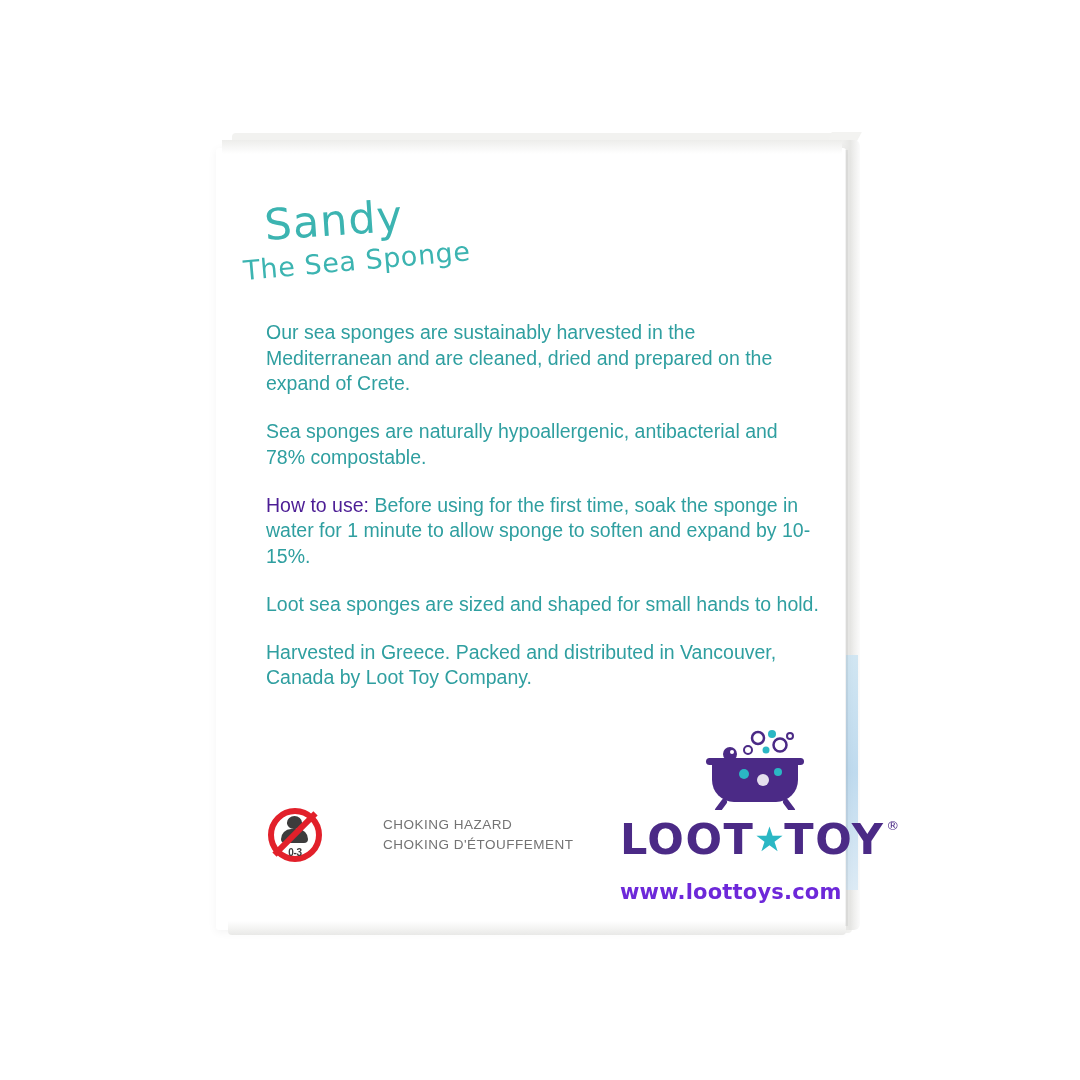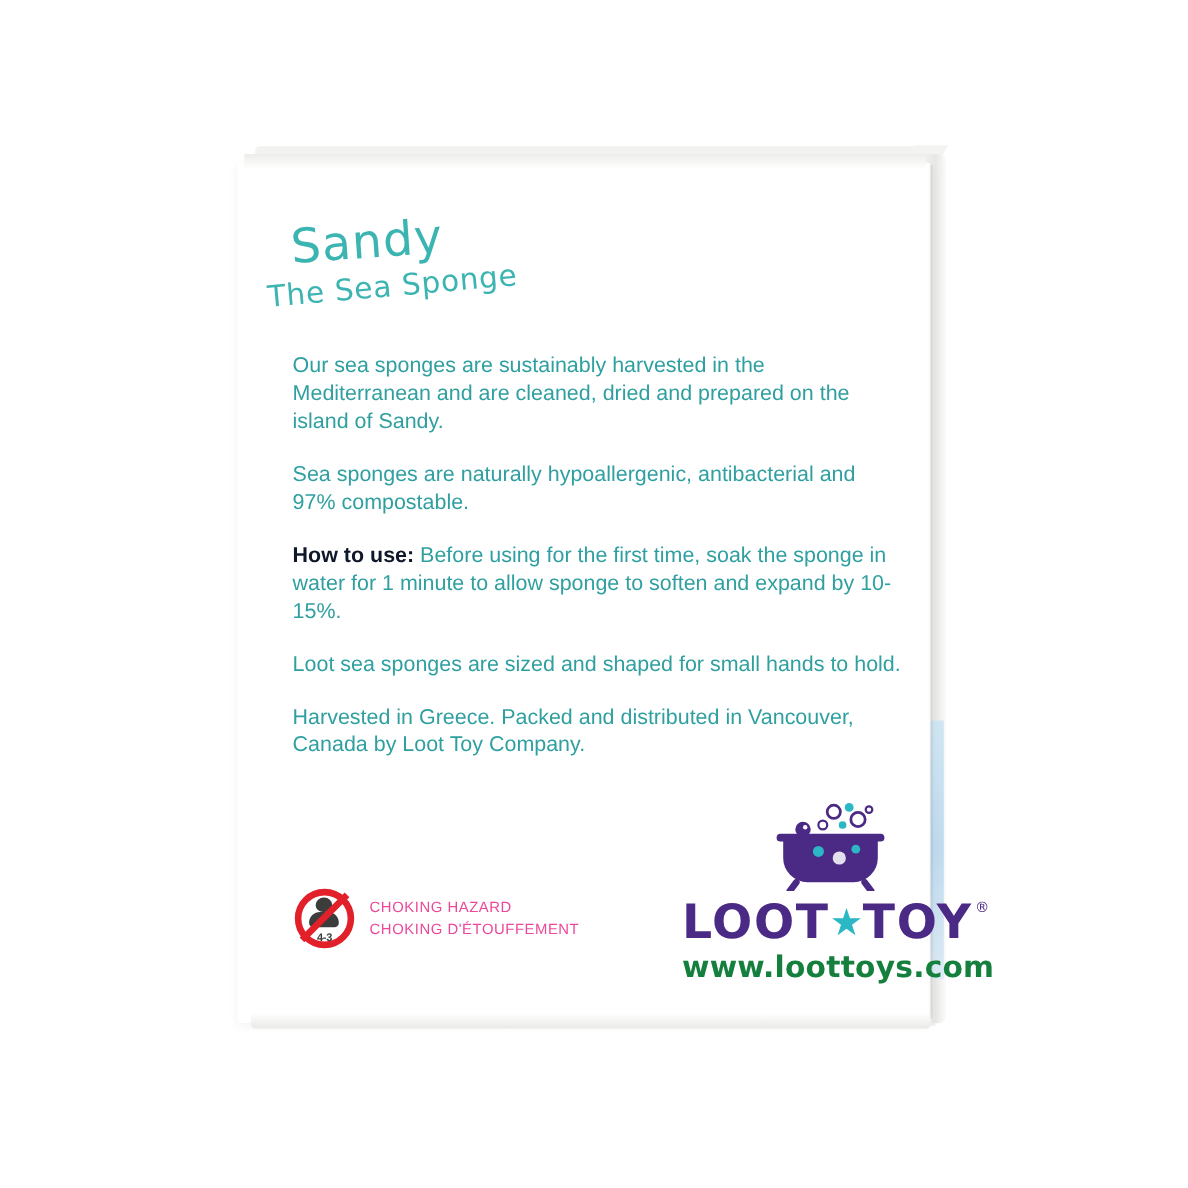--- a/index.html
+++ b/index.html
@@ -140,22 +140,22 @@
     width: 555px;
     color: #2f9fa0;
     font-size: 19.5px;
     line-height: 1.32;
   }
   .copy p {
     margin: 0 0 22px 0;
   }
   .copy p:last-child { margin-bottom: 10px; }
   .copy .lead {
-    font-weight: bold;
-    color: #0f172a;
+    font-weight: normal;
+    color: #4c1d95;
   }
 
   
   .hazard {
     position: absolute;
     left: 52px;
     top: 660px;
     display: flex;
     align-items: center;
     gap: 14px;
@@ -209,22 +209,23 @@
     bottom: 4px;
     text-align: center;
     font-size: 10px;
     font-weight: bold;
     color: #3c3c3c;
     letter-spacing: -0.3px;
   }
   .hazard-text {
     font-size: 13.5px;
     line-height: 1.5;
-    color: #ec4899;
+    color: #737373;
     letter-spacing: 0.5px;
+    margin-left: 47px;
   }
 
   
   .brand {
     position: absolute;
     left: 404px;
     top: 580px;
     width: 200px;
     text-align: center;
   }
@@ -255,25 +256,25 @@
   .logo-star {
     display: inline-block;
     width: 30px;
     color: #2bb7c4;
     font-size: 34px;
     line-height: 1;
     position: relative;
     top: -3px;
   }
   .logo-url {
-    margin-top: 0;
+    margin-top: 16px;
     font-family: "DejaVu Sans", sans-serif;
-    font-size: 27px;
+    font-size: 21px;
     font-weight: bold;
-    color: #15803d;
+    color: #6d28d9;
     letter-spacing: 0.2px;
   }
 </style>
 </head>
 <body>
 
 <div id="stage">
 
   <div class="box-shadow-edge"></div>
   <div class="box-corner-tab"></div>
@@ -285,33 +286,33 @@
   <div class="box-right-crease"></div>
 
   <div class="panel">
 
     <div class="title-block">
       <div class="title-main">Sandy</div>
       <div class="title-sub">The Sea Sponge</div>
     </div>
 
     <div class="copy">
-      <p>Our sea sponges are sustainably harvested in the Mediterranean and are cleaned, dried and prepared on the island of Sandy.</p>
-      <p>Sea sponges are naturally hypoallergenic, antibacterial and 97% compostable.</p>
+      <p>Our sea sponges are sustainably harvested in the Mediterranean and are cleaned, dried and prepared on the expand of Crete.</p>
+      <p>Sea sponges are naturally hypoallergenic, antibacterial and 78% compostable.</p>
       <p><span class="lead">How to use:</span><span> Before using for the first time, soak the sponge in water for 1 minute to allow sponge to soften and expand by 10-15%.</span></p>
       <p>Loot sea sponges are sized and shaped for small hands to hold.</p>
       <p>Harvested in Greece. Packed and distributed in Vancouver, Canada by Loot Toy Company.</p>
     </div>
 
     <div class="hazard">
       <div class="hazard-sign">
         <div class="ring"></div>
         <div class="head"></div>
         <div class="body"></div>
-        <div class="age">4-3</div>
+        <div class="age">0-3</div>
         <div class="slash"></div>
       </div>
       <div class="hazard-text">
         <div>CHOKING HAZARD</div>
         <div>CHOKING D'ÉTOUFFEMENT</div>
       </div>
     </div>
 
     <div class="brand">
       <div class="tub-art">

